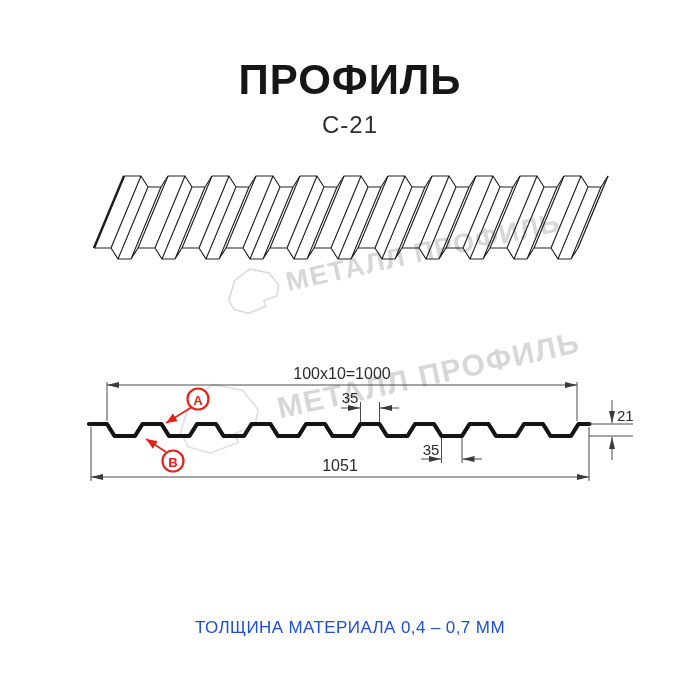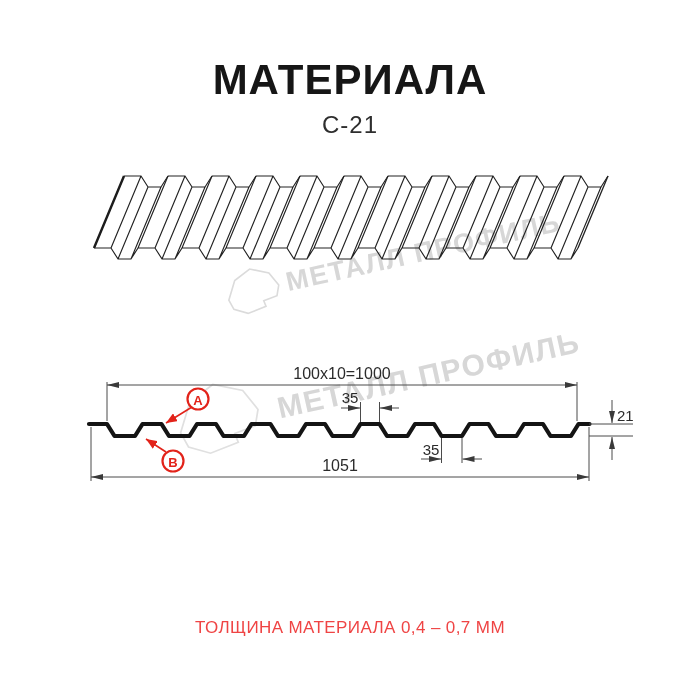--- a/index.html
+++ b/index.html
@@ -10,31 +10,31 @@
   .page-title{
     position:absolute;left:0;top:56px;width:700px;text-align:center;
     font-size:42px;font-weight:bold;letter-spacing:1px;color:#161616;
   }
   .profile-code{
     position:absolute;left:0;top:111px;width:700px;text-align:center;
     font-size:24px;font-weight:500;letter-spacing:1px;color:#2e2e2e;
   }
   .thickness{
     position:absolute;left:0;top:618px;width:700px;text-align:center;
-    font-size:17px;font-weight:500;letter-spacing:.4px;color:#ef4444;
+    font-size:17px;font-weight:500;letter-spacing:.4px;color:#1d4ed8;
   }
   svg{position:absolute;left:0;top:0;}
   .dimtext{font-family:"Liberation Sans","DejaVu Sans",sans-serif;fill:#2b2b2b;}
   .wmtext{font-family:"Liberation Sans","DejaVu Sans",sans-serif;font-weight:600;fill:#d7d7d7;letter-spacing:1.5px;}
   .redtext{font-family:"Liberation Sans","DejaVu Sans",sans-serif;fill:#e2231a;}
 </style>
 </head>
 <body>
 
-<div class="page-title">МАТЕРИАЛА</div>
+<div class="page-title">ПРОФИЛЬ</div>
 <div class="profile-code">С-21</div>
 
 <svg width="700" height="700" viewBox="0 0 700 700">
   <defs>
     <marker id="arr" viewBox="0 0 12 8" refX="12" refY="4" markerWidth="12" markerHeight="8" markerUnits="userSpaceOnUse" orient="auto-start-reverse">
       <path d="M0 1 L12 4 L0 7 Z" fill="#3a3a3a"></path>
     </marker>
     <marker id="redarr" viewBox="0 0 12 9" refX="11" refY="4.5" markerWidth="12" markerHeight="9" markerUnits="userSpaceOnUse" orient="auto">
       <path d="M0 0 L11 4.5 L0 9 Z" fill="#e2231a"></path>
     </marker>

